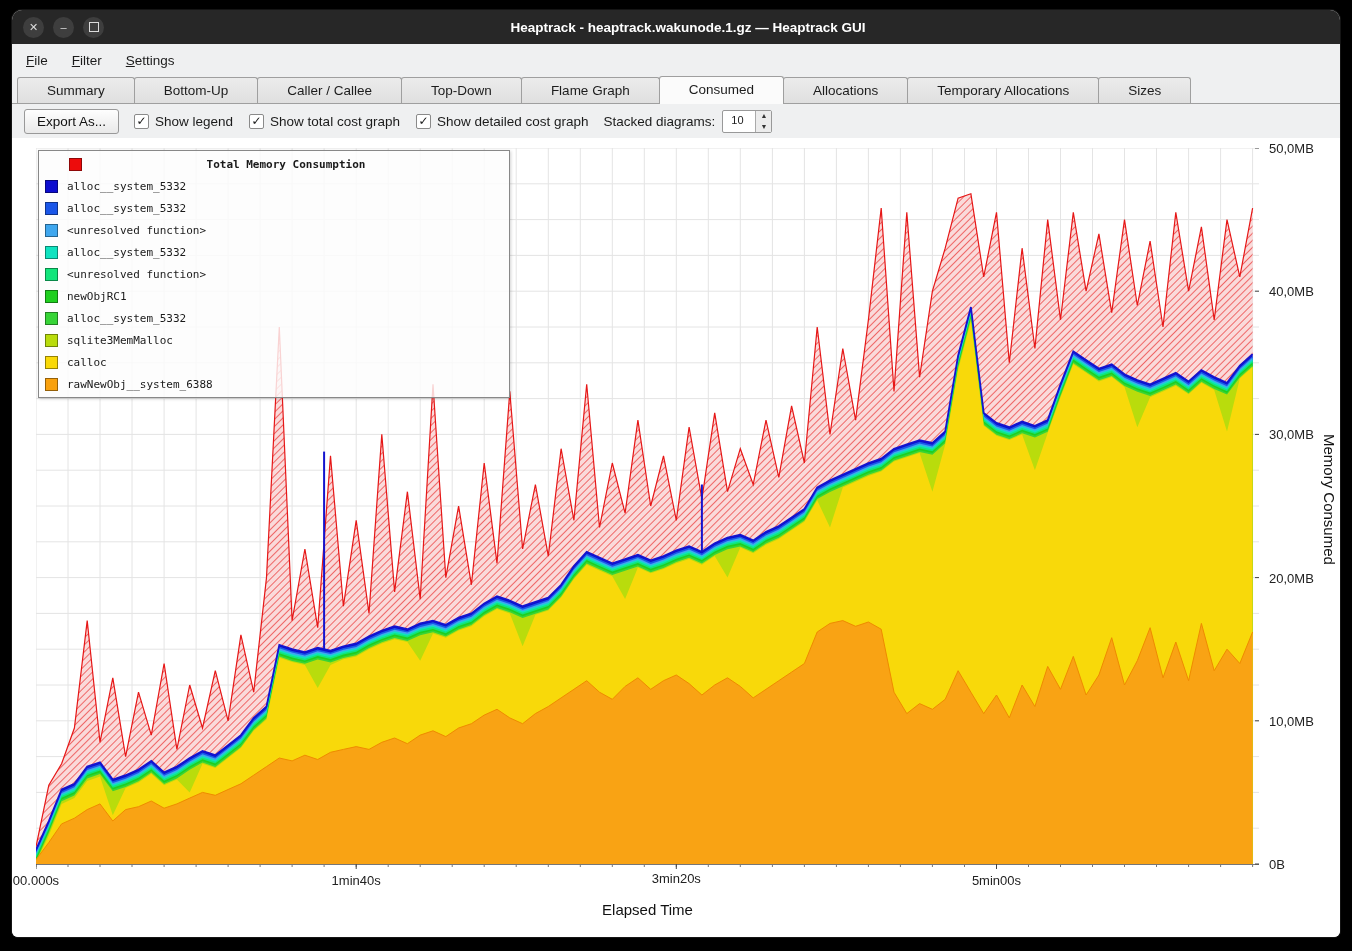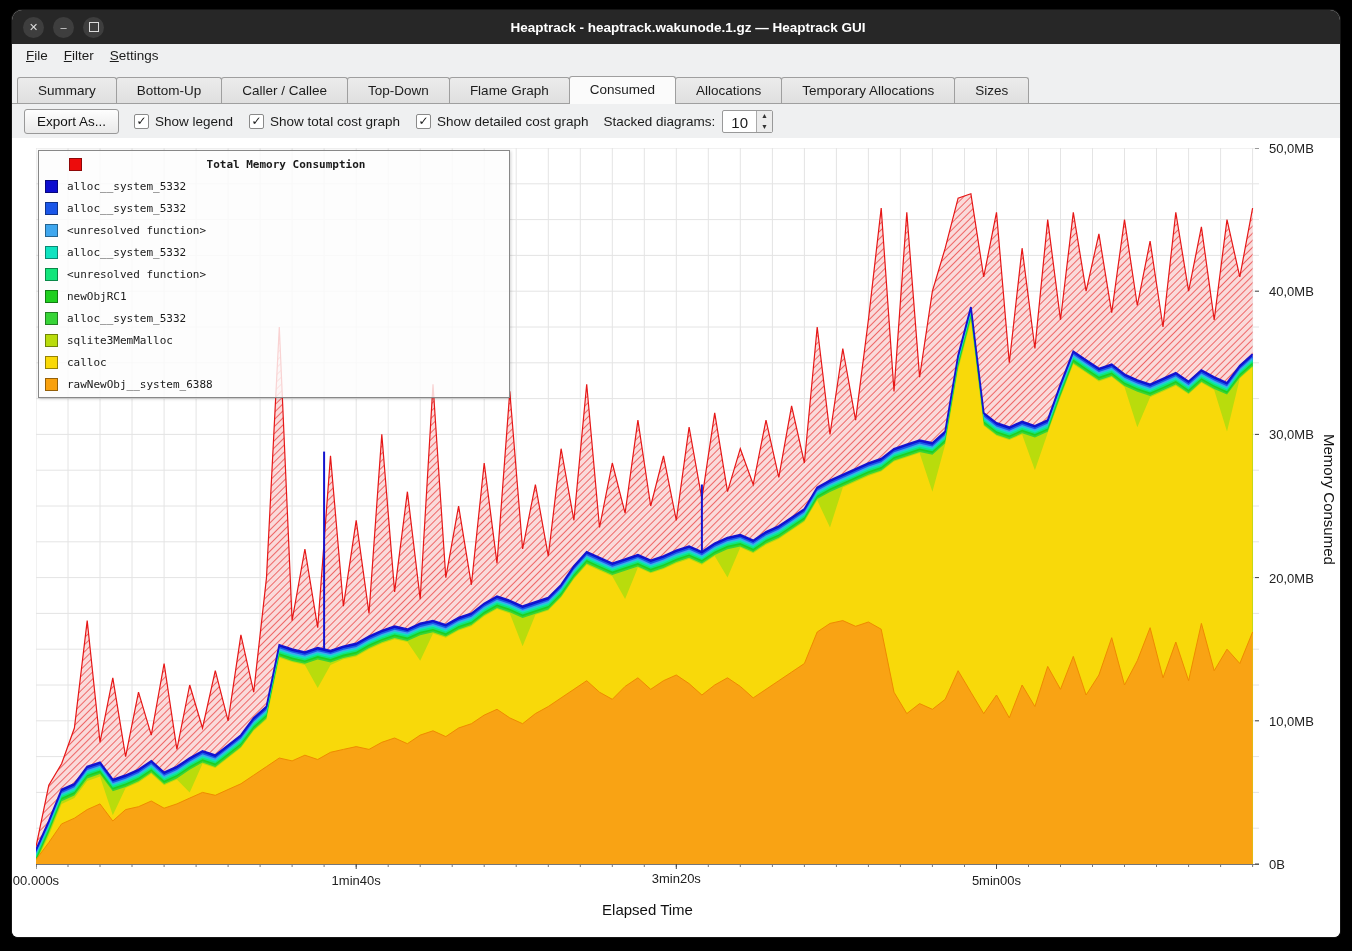--- a/index.html
+++ b/index.html
@@ -10,43 +10,43 @@
           box-shadow:0 0 0 1px #151515;}
   
   .titlebar{height:34px;background:#272727;position:relative;display:flex;
             align-items:center;justify-content:center;}
   .tb-btns{position:absolute;left:11px;top:0;height:100%;display:flex;align-items:center;gap:9px;}
   .tb-btn{width:21px;height:21px;border-radius:50%;background:#3e3e3e;color:#dcdcdc;
           font-size:11px;display:flex;align-items:center;justify-content:center;cursor:default;}
   .tb-btn .sq{width:8px;height:8px;border:1.4px solid #dcdcdc;display:block;}
   .title{color:#ffffff;font-weight:bold;font-size:13.5px;margin-left:24px;}
   
-  .menubar{display:flex;gap:0;padding:1px 6px;background:#eff0f1;height:26px;
-           align-items:flex-start;font-size:13.5px;color:#1b1b1b;}
+  .menubar{display:flex;gap:8px;padding:1px 6px;background:#eff0f1;height:26px;
+           align-items:flex-end;font-size:13.5px;color:#1b1b1b;}
   .menu-item{padding:3px 8px;border-radius:3px;}
   
   .tabbar{display:flex;align-items:flex-end;padding:4px 0 0 5px;background:#eff0f1;
           border-bottom:1px solid #9f9f9f;height:32px;box-sizing:border-box;}
-  .tab{font-size:13.5px;padding:5px 20px 5px;border:1px solid #9f9f9f;border-bottom:none;
+  .tab{font-size:13.5px;padding:5px 29px 5px;border:1px solid #9f9f9f;border-bottom:none;
        background:linear-gradient(#ececec,#dfdfdf);margin-right:-1px;
        border-radius:3px 3px 0 0;position:relative;color:#1c1c1c;white-space:nowrap;}
   .tab.active{background:#fbfbfb;z-index:3;margin-bottom:-1px;padding-bottom:7px;}
   
   .toolbar{display:flex;align-items:center;gap:15px;padding:5px 12px;background:#eff0f1;
            height:34px;box-sizing:border-box;font-size:13.5px;color:#1b1b1b;}
   .btn{font-size:13.5px;padding:4px 12px;border:1px solid #999;border-radius:3px;
        background:linear-gradient(#fefefe,#e9e9e9);color:#111;}
   .chk{display:flex;align-items:center;gap:6px;}
   .box{width:15px;height:15px;background:#fff;border:1px solid #8a8a8a;border-radius:2px;
        display:flex;align-items:center;justify-content:center;font-size:12px;color:#141414;
        line-height:1;box-sizing:border-box;}
   .sd-group{display:flex;align-items:center;gap:7px;}
   .spin{display:flex;align-items:stretch;border:1px solid #999;background:#fff;
         border-radius:2px;height:23px;box-sizing:border-box;}
-  .spin-val{padding:3px 8px 0 8px;font-size:15px;min-width:16px;}
+  .spin-val{padding:3px 8px 0 8px;font-size:11px;min-width:16px;}
   .spin-btns{display:flex;flex-direction:column;border-left:1px solid #aaa;background:#ececec;width:15px;}
   .sb{flex:1;font-size:7px;display:flex;align-items:center;justify-content:center;color:#333;}
   
   .chartwrap{position:relative;background:#ffffff;height:801px;}
   .plotbox{position:absolute;left:24px;top:10px;}
   .legend{position:absolute;left:26px;top:12px;width:470px;background:rgba(253,253,253,0.82);
           border:1px solid #888;z-index:5;padding:2px 0;box-shadow:1px 1px 3px rgba(0,0,0,0.18);}
   .lrow{display:flex;align-items:center;height:22px;font-family:"DejaVu Sans Mono",monospace;
         font-size:11px;color:#1a1a1a;padding:0 6px;}
   .lswatch{width:13px;height:13px;border:1px solid rgba(0,0,0,0.4);margin-right:9px;flex:none;box-sizing:border-box;}

